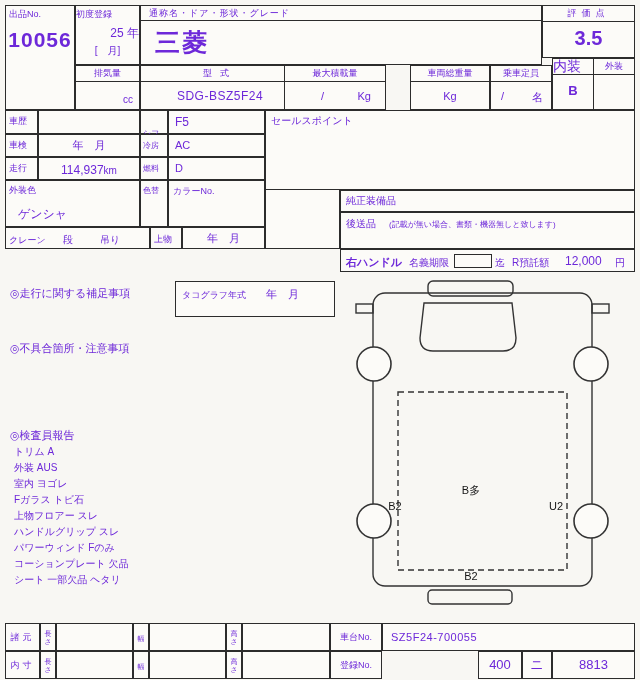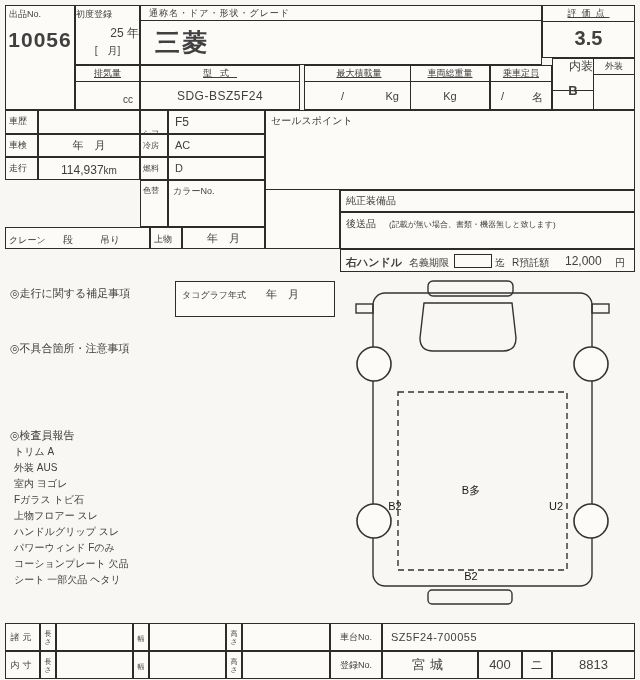--- a/index.html
+++ b/index.html
@@ -1,19 +1,19 @@
 <!DOCTYPE html>
 <html><head>
 <meta charset="utf-8">
 <style>
   html,body{margin:0;padding:0;background:#e7e5e0;}
-  .sheet{position:relative;width:640px;height:680px;background:#f8f7f3;font-family:"Liberation Sans","DejaVu Sans",sans-serif;color:#404040;overflow:hidden;}
+  .sheet{position:relative;width:640px;height:680px;background:#f8f7f3;font-family:"Liberation Sans","DejaVu Sans",sans-serif;color:#6d28d9;overflow:hidden;}
   .s{position:absolute;box-sizing:border-box;}
   .c{border:1px solid #2c2c2c;background:#fcfbf8;}
-  .hdr{border-bottom:1px solid #2c2c2c;font-size:9px;text-align:center;height:15px;line-height:15px;text-decoration:underline;}
+  .hdr{border-bottom:1px solid #2c2c2c;font-size:9px;text-align:center;height:15px;line-height:15px;}
   .lab{font-size:9px;}
   svg text{font-family:"Liberation Sans","DejaVu Sans",sans-serif;}
 </style>
 </head>
 <body>
 
 <div class="sheet">
 
   <div class="s c" style="left:5px;top:5px;width:70px;height:105px">
     <div class="s lab" style="left:3px;top:2px">出品No.</div>
@@ -30,35 +30,35 @@
   <div class="s c" style="left:140px;top:21px;width:402px;height:44px;border-top:none">
     <div class="s" style="left:14px;top:5px;font-size:25px;font-weight:bold;letter-spacing:2px">三菱</div>
   </div>
 
   <div class="s c" style="left:542px;top:5px;width:93px;height:53px">
     <div class="hdr" style="letter-spacing:5px">評価点</div>
     <div style="text-align:center;font-size:20px;font-weight:bold;padding-top:5px">3.5</div>
   </div>
 
   <div class="s c" style="left:552px;top:58px;width:83px;height:52px">
-    <div class="s" style="left:0;top:0;width:41px;height:32px;border-right:1px solid #2c2c2c;border-bottom:1px solid #2c2c2c;font-size:12px;text-align:right;line-height:15px">内装</div>
+    <div class="s" style="left:0;top:0;width:41px;height:16px;border-right:1px solid #2c2c2c;border-bottom:1px solid #2c2c2c;font-size:14px;text-align:left;line-height:15px">内装</div>
     <div class="s" style="left:41px;top:0;width:40px;height:16px;border-bottom:1px solid #2c2c2c;font-size:9px;text-align:center;line-height:15px">外装</div>
     <div class="s" style="left:0;top:16px;width:41px;height:34px;border-right:1px solid #2c2c2c;font-size:13px;font-weight:bold;text-align:center;line-height:32px">B</div>
     <div class="s" style="left:41px;top:16px;width:40px;height:34px;font-size:13px;text-align:center;line-height:32px"></div>
   </div>
 
   <div class="s c" style="left:75px;top:65px;width:65px;height:45px">
     <div class="hdr">排気量</div>
     <div class="s" style="right:6px;bottom:4px;font-size:10px">cc</div>
   </div>
   <div class="s c" style="left:140px;top:65px;width:160px;height:45px">
     <div class="hdr" style="letter-spacing:8px">型式</div>
     <div style="text-align:center;font-size:12px;padding-top:7px;letter-spacing:0.5px">SDG-BSZ5F24</div>
   </div>
-  <div class="s c" style="left:304px;top:65px;width:110px;height:45px">
+  <div class="s c" style="left:284px;top:65px;width:102px;height:45px">
     <div class="hdr">最大積載量</div>
     <div class="s" style="left:36px;top:24px;font-size:11px">/</div>
     <div class="s" style="right:14px;top:24px;font-size:11px">Kg</div>
   </div>
   <div class="s c" style="left:410px;top:65px;width:80px;height:45px">
     <div class="hdr">車両総重量</div>
     <div style="text-align:center;font-size:11px;padding-top:8px">Kg</div>
   </div>
   <div class="s c" style="left:490px;top:65px;width:62px;height:45px">
     <div class="hdr">乗車定員</div>
@@ -76,20 +76,24 @@
   <div class="s c" style="left:140px;top:134px;width:28px;height:23px;font-size:8px;padding:5px 0 0 2px">冷房</div>
   <div class="s c" style="left:168px;top:134px;width:97px;height:23px;font-size:11px;padding:4px 0 0 6px">AC</div>
 
   <div class="s c" style="left:5px;top:157px;width:33px;height:23px;font-size:9px;padding:4px 0 0 3px">走行</div>
   <div class="s c" style="left:38px;top:157px;width:102px;height:23px;text-align:center;line-height:21px">
     <span style="font-size:12px">114,937</span><span style="font-size:10px">km</span>
   </div>
   <div class="s c" style="left:140px;top:157px;width:28px;height:23px;font-size:8px;padding:5px 0 0 2px">燃料</div>
   <div class="s c" style="left:168px;top:157px;width:97px;height:23px;font-size:11px;padding:4px 0 0 6px">D</div>
 
+  <div class="s c" style="left:5px;top:180px;width:135px;height:47px">
+    <div class="s" style="left:3px;top:3px;font-size:9px">外装色</div>
+    <div class="s" style="left:12px;top:25px;font-size:12px">ゲンシャ</div>
+  </div>
   <div class="s c" style="left:140px;top:180px;width:28px;height:47px;font-size:8px;padding:4px 0 0 2px">色替</div>
   <div class="s c" style="left:168px;top:180px;width:97px;height:47px">
     <div class="s" style="left:4px;top:4px;font-size:9px">カラーNo.</div>
   </div>
 
   <div class="s c" style="left:5px;top:227px;width:145px;height:22px">
     <span class="s" style="left:3px;top:6px;font-size:9px">クレーン</span>
     <span class="s" style="left:57px;top:5px;font-size:10px">段</span>
     <span class="s" style="left:94px;top:5px;font-size:10px">吊り</span>
   </div>
@@ -170,18 +174,17 @@
   <div class="s c" style="left:382px;top:623px;width:253px;height:28px;font-size:11px;line-height:26px;padding-left:8px;letter-spacing:0.5px">SZ5F24-700055</div>
 
   <div class="s c" style="left:5px;top:651px;width:35px;height:28px;font-size:9px;text-align:center;line-height:26px;letter-spacing:3px">内寸</div>
   <div class="s c" style="left:40px;top:651px;width:16px;height:28px;font-size:7px;text-align:center;padding-top:6px;line-height:1.2;word-break:break-all">長さ</div>
   <div class="s c" style="left:56px;top:651px;width:77px;height:28px"></div>
   <div class="s c" style="left:133px;top:651px;width:16px;height:28px;font-size:7px;text-align:center;padding-top:10px">幅</div>
   <div class="s c" style="left:149px;top:651px;width:77px;height:28px"></div>
   <div class="s c" style="left:226px;top:651px;width:16px;height:28px;font-size:7px;text-align:center;padding-top:6px;line-height:1.2;word-break:break-all">高さ</div>
   <div class="s c" style="left:242px;top:651px;width:88px;height:28px"></div>
   <div class="s c" style="left:330px;top:651px;width:52px;height:28px;font-size:9px;text-align:center;line-height:26px">登録No.</div>
-  <div class="s c" style="left:382px;top:651px;width:96px;height:28px;font-size:13px;text-align:center;line-height:26px;letter-spacing:5px">宮城</div>
   <div class="s c" style="left:478px;top:651px;width:44px;height:28px;font-size:13px;text-align:center;line-height:26px">400</div>
   <div class="s c" style="left:522px;top:651px;width:30px;height:28px;font-size:13px;text-align:center;line-height:26px">ニ</div>
   <div class="s c" style="left:552px;top:651px;width:83px;height:28px;font-size:13px;text-align:center;line-height:26px">8813</div>
 
 </div>
 
 </body></html>

